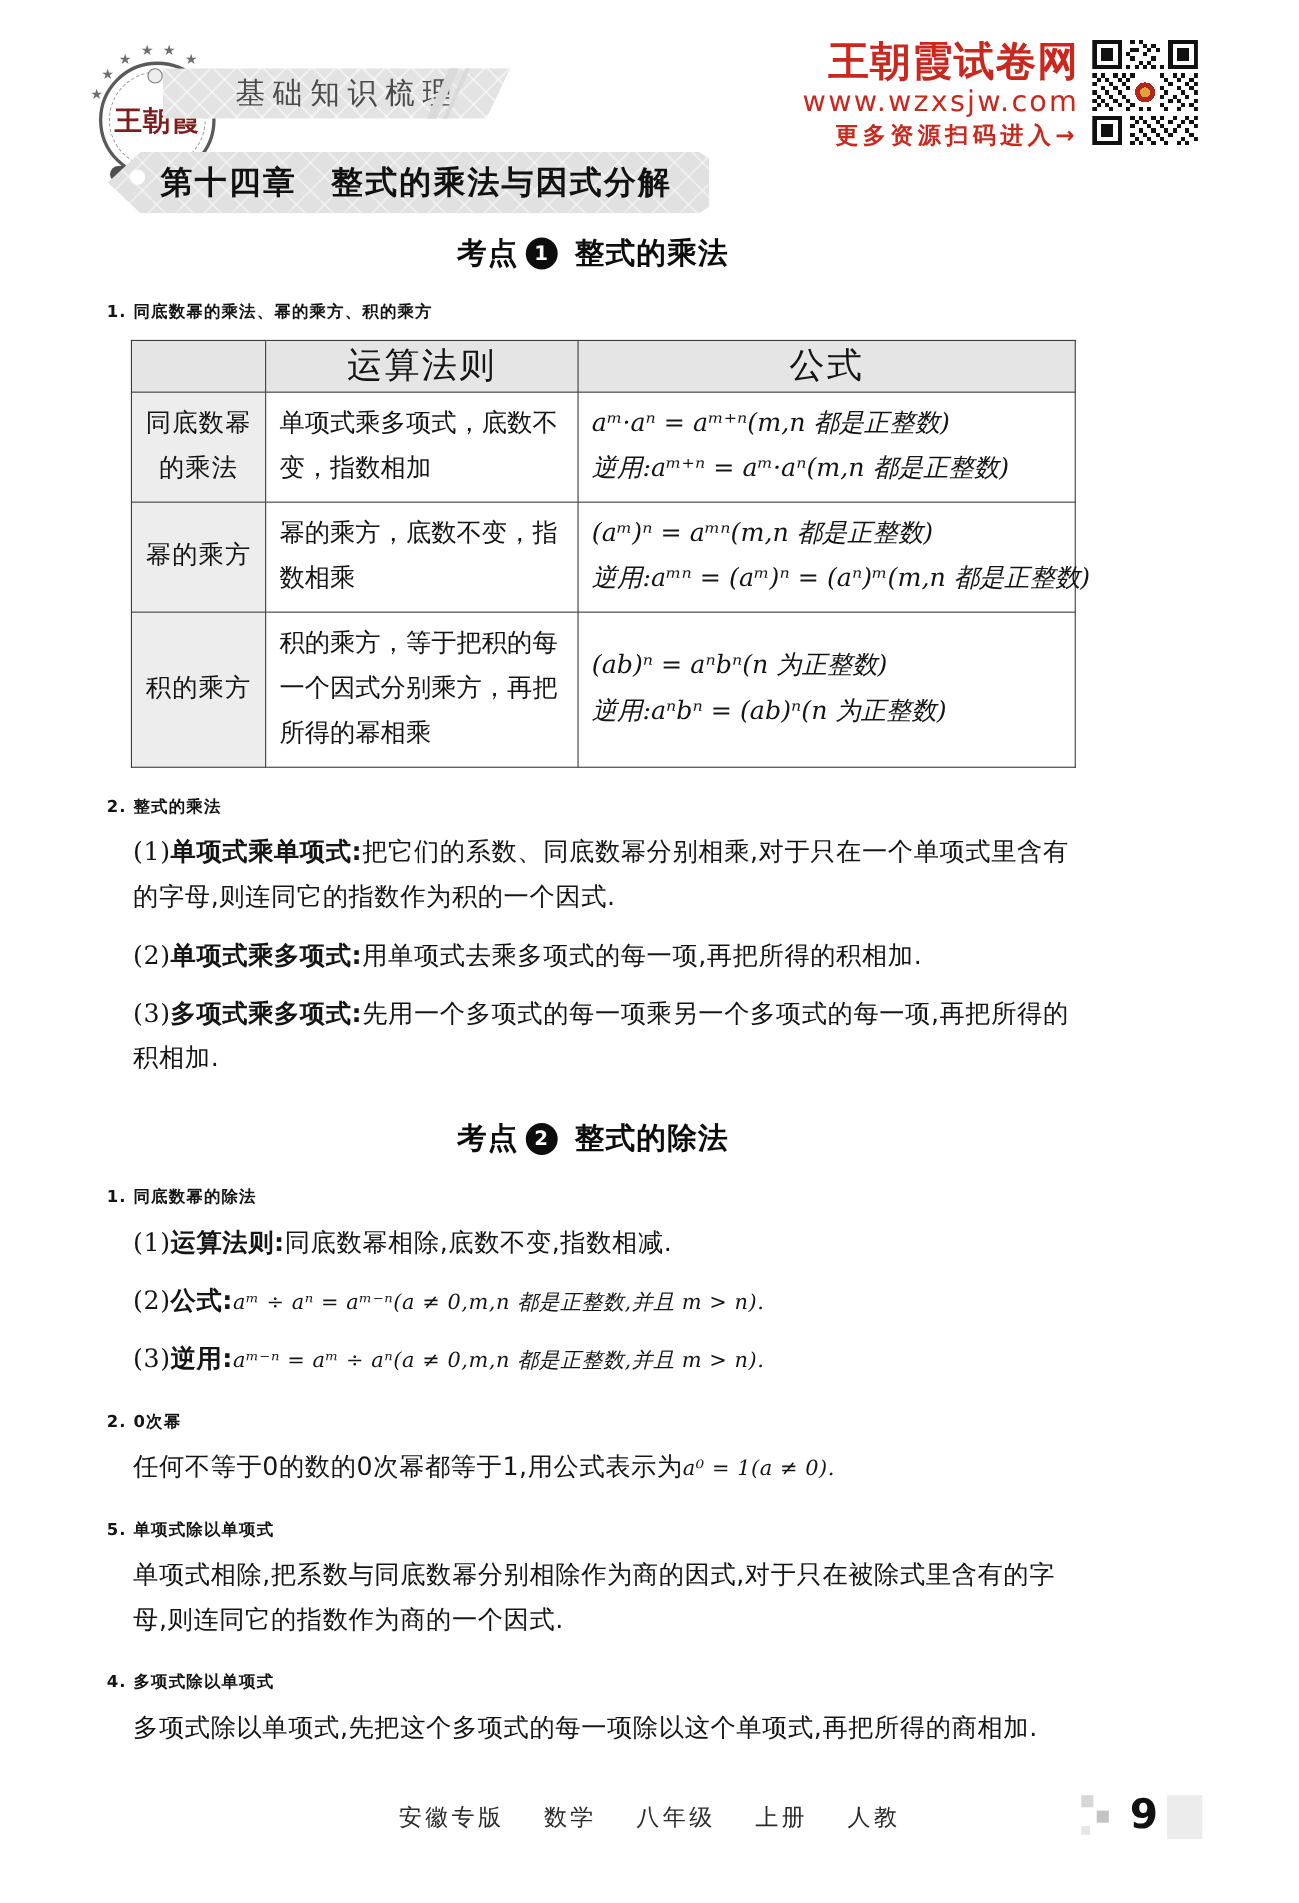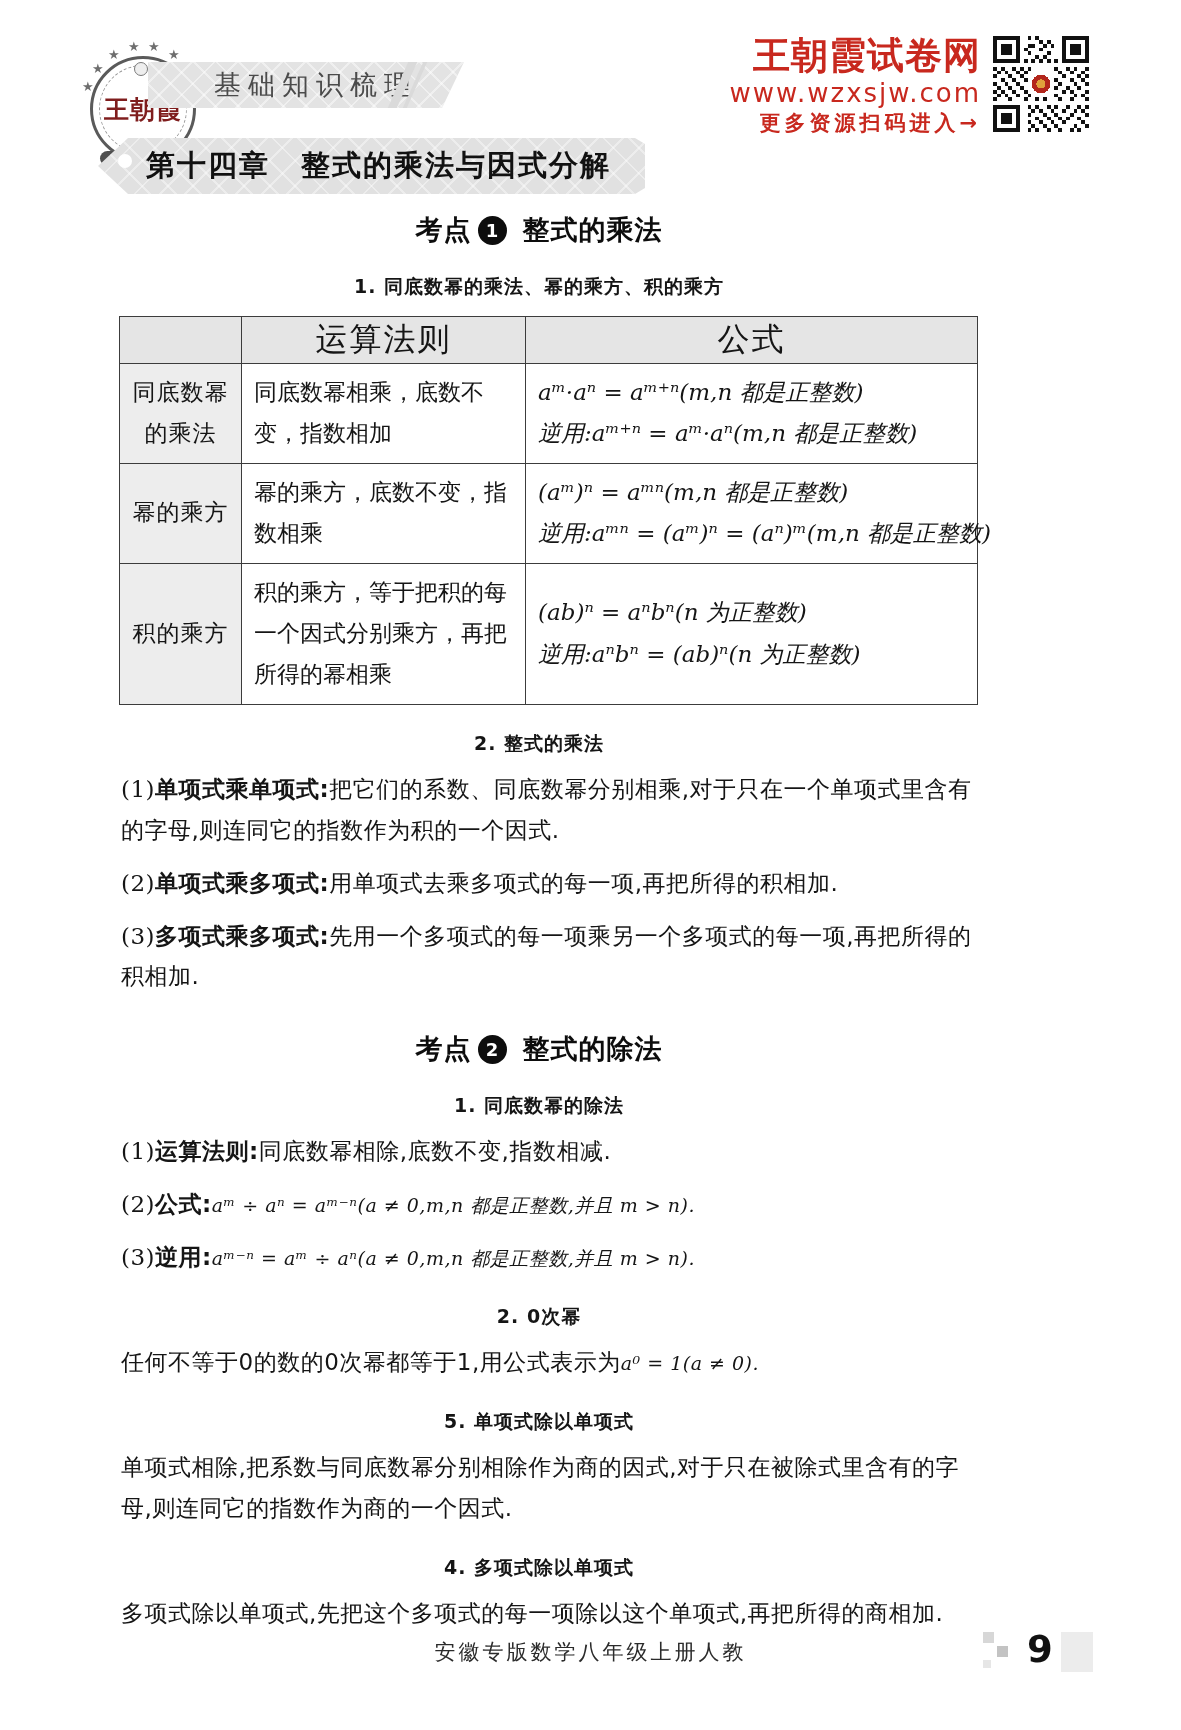--- a/index.html
+++ b/index.html
@@ -65,21 +65,21 @@
   .chapter .hole{position:absolute;left:20px;top:16px;width:14px;height:14px;border-radius:50%;background:#fff;}
   .chapter-title{font-size:29px;font-weight:800;color:#111;letter-spacing:2px;}
   
   .content{position:absolute;left:97px;top:196px;width:884px;}
   .kaodian{display:flex;align-items:center;justify-content:center;margin:16px 0 6px 0;}
   .kaodian .kprefix,.kaodian .ktitle{font-size:27px;font-weight:800;color:#0d0d0d;letter-spacing:1px;}
   .knum{
     display:inline-flex;width:29px;height:29px;border-radius:50%;background:#0d0d0d;color:#fff;
     align-items:center;justify-content:center;font-size:18px;font-weight:700;margin:0 16px 0 6px;
   }
-  .hnum{font-size:19px;font-weight:800;margin:26px 0 0 0;letter-spacing:1px;text-align:center;}
+  .hnum{font-size:15px;font-weight:800;margin:26px 0 0 0;letter-spacing:1px;}
   .para{margin:12px 0 0 24px;font-size:23px;line-height:1.78;letter-spacing:0.5px;}
   .pnum{font-family:"DejaVu Serif","Liberation Serif",serif;}
   .plabel{font-weight:800;}
   .formula{
     font-family:"DejaVu Serif","Liberation Serif",serif;font-style:italic;font-size:19px;
   }
   
   table.rules{
     border-collapse:collapse;margin:16px 0 0 22px;width:858px;table-layout:fixed;
   }
@@ -87,21 +87,21 @@
   table.rules th{background:#e5e5e5;font-size:32px;font-weight:400;height:42px;letter-spacing:2px;}
   table.rules td{padding:8px 12px;font-family:"DejaVu Serif","Liberation Serif",serif;font-size:23px;line-height:1.8;}
   table.rules td.rowname{background:#ededed;text-align:center;vertical-align:middle;letter-spacing:1px;padding:8px 6px;}
   table.rules col.c1{width:122px;}
   table.rules col.c2{width:284px;}
   table.rules col.c3{width:452px;}
   table.rules .f{font-style:italic;white-space:nowrap;}
   
   .footer{position:absolute;left:0;right:0;bottom:54px;height:46px;}
   .footer-center{
-    position:absolute;left:0;right:0;top:8px;display:flex;justify-content:center;
+    position:absolute;left:0;right:0;top:8px;display:flex;justify-content:center;gap:36px;
     font-size:21px;color:#2b2b2b;letter-spacing:3px;
   }
   .pageno{position:absolute;right:88px;top:-2px;width:110px;height:48px;}
   .pageno .sq1{position:absolute;left:0;top:4px;width:11px;height:11px;background:#d7d7d7;}
   .pageno .sq2{position:absolute;left:14px;top:18px;width:11px;height:11px;background:#c3c3c3;}
   .pageno .sq3{position:absolute;left:0;top:32px;width:8px;height:8px;background:#e6e6e6;}
   .pageno .num{position:absolute;left:44px;top:0px;font-size:37px;font-weight:700;color:#111;}
   .pageno .bar{position:absolute;left:78px;top:4px;width:32px;height:40px;background:#ececec;}
 </style>
 </head>
@@ -302,21 +302,21 @@
           <col class="c3">
         </colgroup>
       <tbody>
           <tr>
         <th></th>
         <th>运算法则</th>
         <th>公式</th>
       </tr>
       <tr>
         <td class="rowname">同底数幂 的乘法</td>
-        <td>同底数幂相乘，底数不变，指数相加</td>
+        <td>单项式乘多项式，底数不变，指数相加</td>
         <td>
           <div class="f">aᵐ·aⁿ = aᵐ⁺ⁿ(m,n 都是正整数)</div>
           <div class="f">逆用:aᵐ⁺ⁿ = aᵐ·aⁿ(m,n 都是正整数)</div>
         </td>
       </tr>
       <tr>
         <td class="rowname">幂的乘方</td>
         <td>幂的乘方，底数不变，指数相乘</td>
         <td>
           <div class="f">(aᵐ)ⁿ = aᵐⁿ(m,n 都是正整数)</div>

